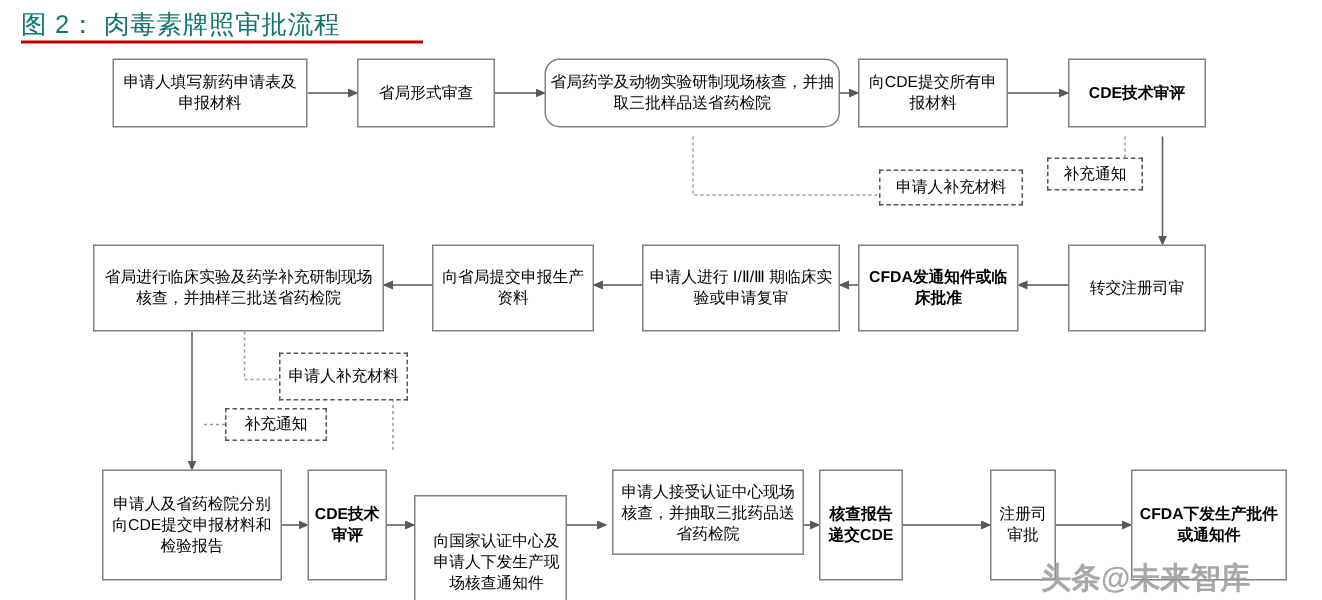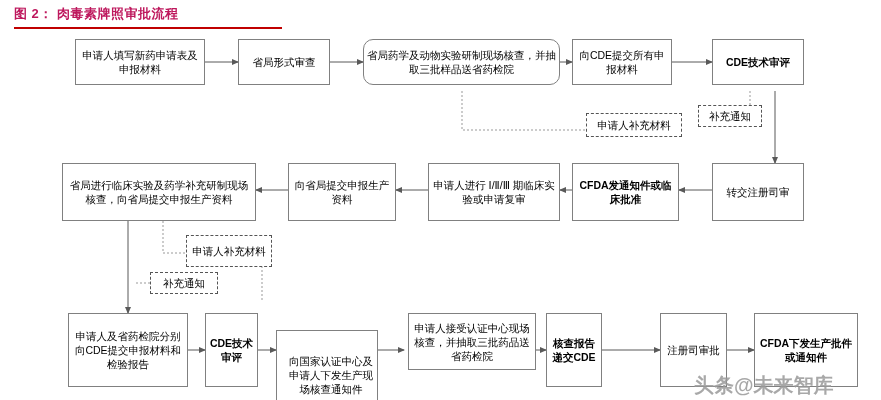--- a/index.html
+++ b/index.html
@@ -8,23 +8,23 @@
     background:#ffffff;
     font-family:"Liberation Sans","DejaVu Sans",sans-serif;
     position:relative;
     overflow:hidden;
   }
   #canvas{position:absolute;left:0;top:0;width:881px;height:400px;}
 
   .title{
     position:absolute;
     left:14px;top:5px;
-    font-size:13px;
-    font-weight:bold;
-    color:#be185d;
+    font-size:17px;
+    font-weight:normal;
+    color:#0f766e;
     letter-spacing:.5px;
     white-space:nowrap;
   }
   .title-rule{
     position:absolute;
     left:14px;top:27px;
     width:268px;height:2px;
     background:#c00000;
   }
 
@@ -137,21 +137,21 @@
   <div class="box" style="left:363px;top:39px;width:197px;height:46px;border-radius:10px;">省局药学及动物实验研制现场核查，并抽取三批样品送省药检院</div>
 
   <div class="box" style="left:572px;top:39px;width:100px;height:46px;">向CDE提交所有申报材料</div>
 
   <div class="box bold" style="left:712px;top:39px;width:92px;height:46px;">CDE技术审评</div>
 
   <div class="note" style="left:586px;top:113px;width:96px;height:24px;">申请人补充材料</div>
 
   <div class="note" style="left:698px;top:105px;width:64px;height:22px;">补充通知</div>
 
-  <div class="box" style="left:62px;top:163px;width:194px;height:58px;">省局进行临床实验及药学补充研制现场核查，向省局提交申报生产资料</div>
+  <div class="box" style="left:62px;top:163px;width:194px;height:58px;">省局进行临床实验及药学补充研制现场核查，并抽样三批送省药检院</div>
 
   <div class="box" style="left:288px;top:163px;width:108px;height:58px;">向省局提交申报生产资料</div>
 
   <div class="box" style="left:428px;top:163px;width:132px;height:58px;">申请人进行 Ⅰ/Ⅱ/Ⅲ 期临床实验或申请复审</div>
 
   <div class="box bold" style="left:572px;top:163px;width:107px;height:58px;">CFDA发通知件或临床批准</div>
 
   <div class="box" style="left:712px;top:163px;width:92px;height:58px;">转交注册司审</div>
 
   <div class="note" style="left:186px;top:235px;width:86px;height:32px;">申请人补充材料</div>
@@ -161,19 +161,19 @@
   <div class="box" style="left:68px;top:313px;width:120px;height:74px;">申请人及省药检院分别向CDE提交申报材料和检验报告</div>
 
   <div class="box bold" style="left:205px;top:313px;width:53px;height:74px;">CDE技术审评</div>
 
   <div class="box" style="left:276px;top:330px;width:102px;height:90px;padding-left:11px;">向国家认证中心及申请人下发生产现场核查通知件</div>
 
   <div class="box" style="left:408px;top:313px;width:128px;height:57px;">申请人接受认证中心现场核查，并抽取三批药品送省药检院</div>
 
   <div class="box bold" style="left:546px;top:313px;width:56px;height:74px;">核查报告递交CDE</div>
 
-  <div class="box" style="left:660px;top:313px;width:67px;height:74px;">注册司审批</div>
+  <div class="box" style="left:660px;top:313px;width:44px;height:74px;">注册司审批</div>
 
   <div class="box bold" style="left:754px;top:313px;width:104px;height:74px;">CFDA下发生产批件或通知件</div>
 
   <div class="watermark">头条@未来智库</div>
 
 </div>
 
 </body></html>

